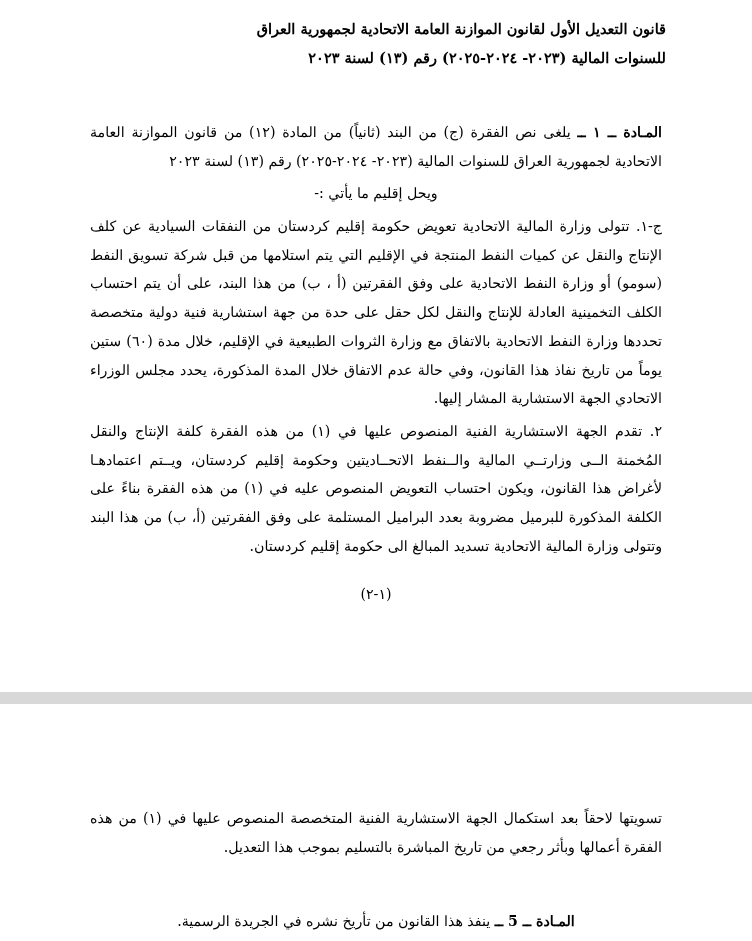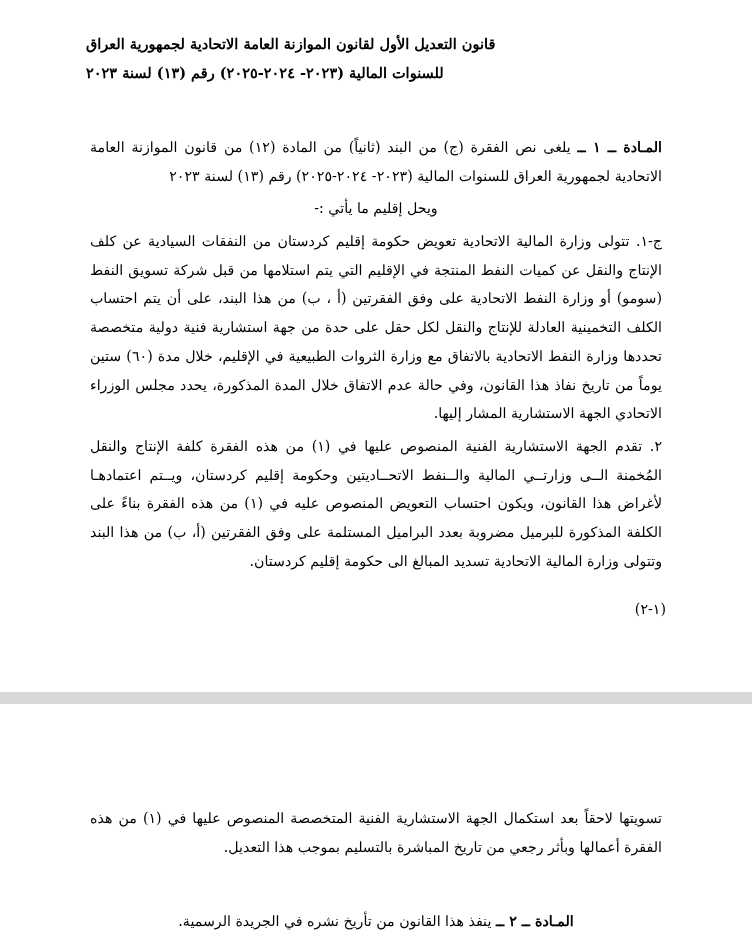--- a/index.html
+++ b/index.html
@@ -25,26 +25,25 @@
   .page-gap {
     height: 12px;
     background: #d8d8d8;
     width: 752px;
   }
   #page-2 {
     padding: 96px 86px 40px 86px;
     min-height: 225px;
   }
   .doc-title {
-    text-align: left;
+    text-align: right;
     font-size: 14.5px;
     font-weight: bold;
     line-height: 2.0;
     letter-spacing: 0;
-    margin-top: 15px;
   }
   .doc-title div {
     white-space: nowrap;
   }
   .spacer-lg { height: 42px; }
   p.body {
     font-size: 14.2px;
     line-height: 2.02;
     margin: 4px;
     text-align: justify;
@@ -55,21 +54,21 @@
     text-indent: 0;
   }
   .bold { font-weight: bold; }
   .sub-line {
     font-size: 14.2px;
     line-height: 2.02;
     margin: 0;
     text-align: center;
   }
   .page-number {
-    text-align: right;
+    text-align: center;
     font-size: 14.2px;
     margin-top: 26px;
     letter-spacing: 1px;
   }
   .art2 {
     font-size: 14.2px;
     line-height: 2.02;
     margin: 0;
     text-align: center;
   }
@@ -100,15 +99,15 @@
 </div>
 
 <div class="page-gap"></div>
 
 <div class="page" id="page-2">
 
   <p class="body">تسويتها لاحقاً بعد استكمال الجهة الاستشارية الفنية المتخصصة المنصوص عليها في (١) من هذه الفقرة أعمالها وبأثر رجعي من تاريخ المباشرة بالتسليم بموجب هذا التعديل.</p>
 
   <div class="spacer-lg"></div>
 
-  <p class="art2"><span class="bold">المـادة ــ ٢ ــ</span> <span>ينفذ هذا القانون من تأريخ نشره في الجريدة الرسمية.</span></p>
+  <p class="art2"><span class="bold">المـادة ــ 5 ــ</span> <span>ينفذ هذا القانون من تأريخ نشره في الجريدة الرسمية.</span></p>
 
 </div>
 
 </body></html>

